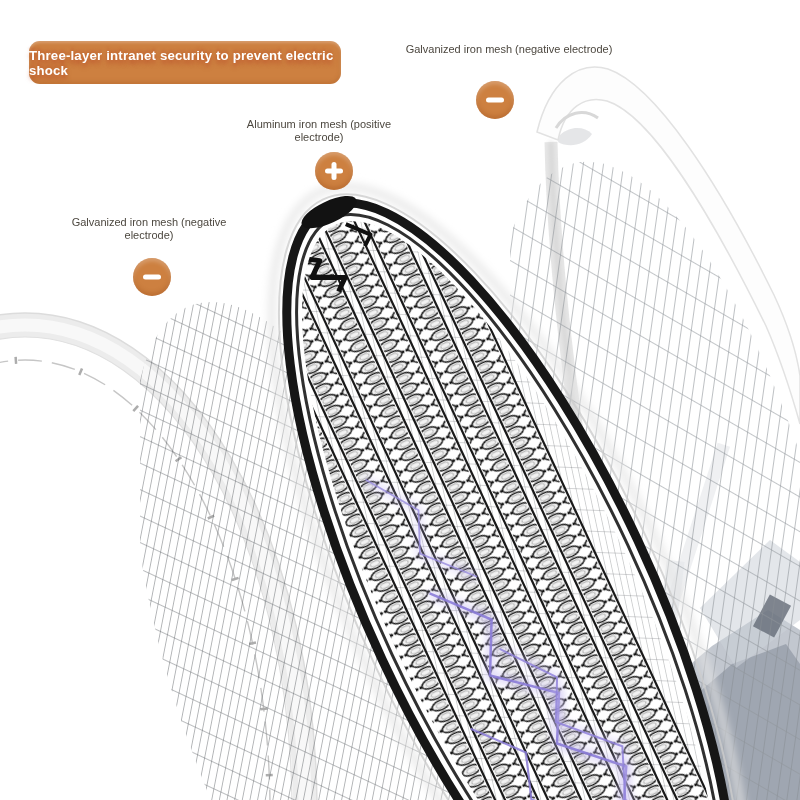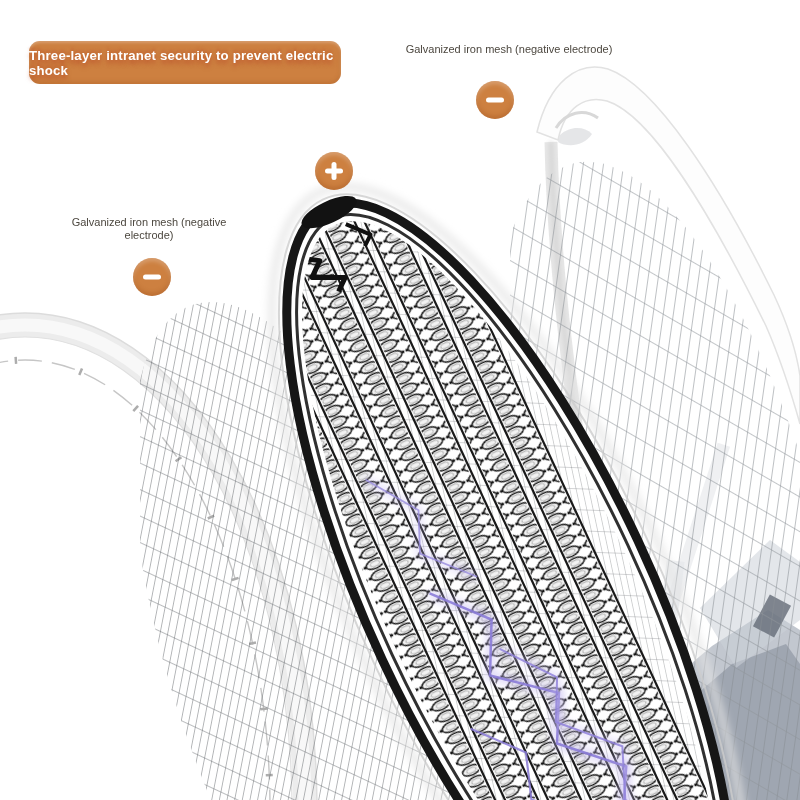--- a/index.html
+++ b/index.html
@@ -185,20 +185,23 @@
 
   <div class="banner">
     <span>Three-layer intranet security to prevent electric shock</span>
   </div>
 
   <div class="label label-tr">
     <span>Galvanized iron mesh (negative electrode)</span>
   </div>
   <div class="pole pole-tr"></div>
 
+  <div class="label label-mid">
+    <span>Aluminum iron mesh (positive electrode)</span>
+  </div>
   <div class="pole plus pole-mid"></div>
 
   <div class="label label-left">
     <span>Galvanized iron mesh (negative electrode)</span>
   </div>
   <div class="pole pole-left"></div>
 
 </div>
 
 </body></html>

